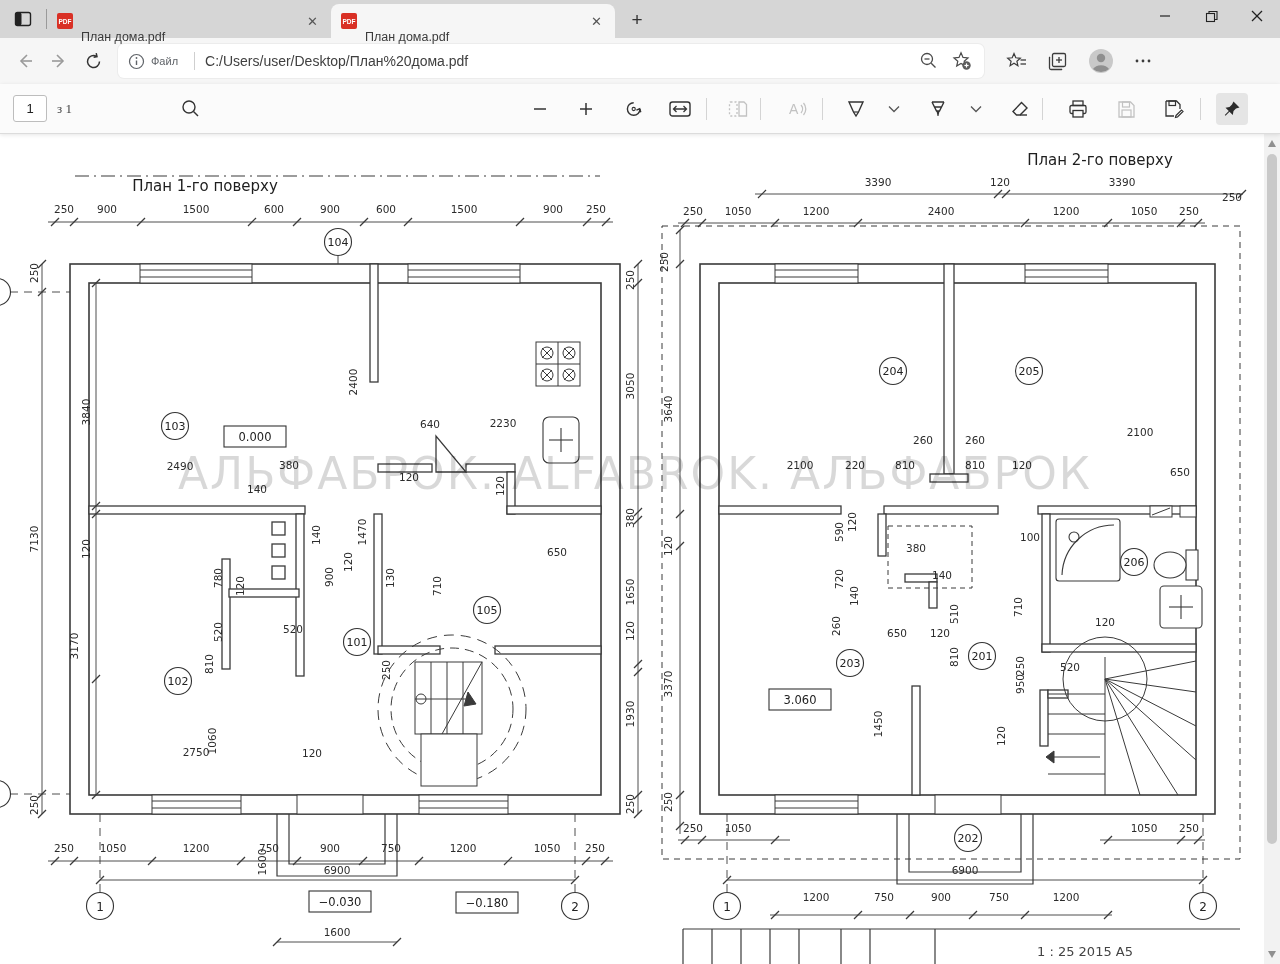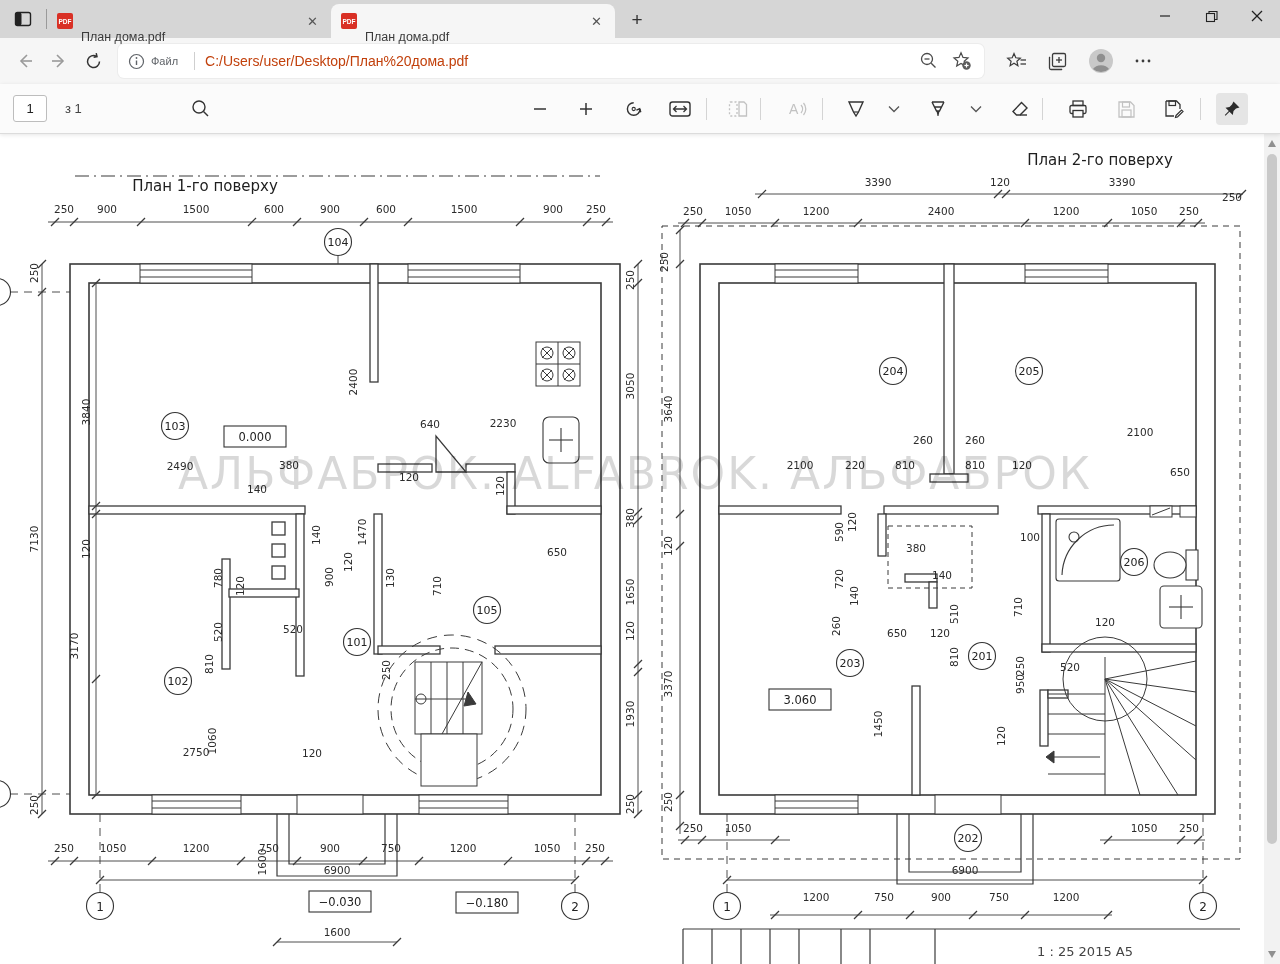--- a/index.html
+++ b/index.html
@@ -22,30 +22,30 @@
   .wincontrols { position:absolute; right:0; top:0; height:32px; display:flex; }
   .wc { width:46px; height:32px; display:flex; align-items:center; justify-content:center; color:#222; }
 
   
   .navbar { height:46px; background:#f6f6f6; display:flex; align-items:center; padding:0 8px; }
   .navbtn { width:34px; height:34px; display:flex; align-items:center; justify-content:center; }
   .addrbar { width:866px; height:34px; margin-left:8px; background:#fff; border-radius:6px;
              display:flex; align-items:center; padding:0 10px; box-shadow:0 0 0 1px #ececec; }
   .scheme { color:#5f6368; font-size:11px; margin:0 6px 0 6px; }
   .adiv { width:1px; height:18px; background:#cfcfcf; margin:0 10px; }
-  .url { color:#c2410c; font-size:14px; flex:1; white-space:nowrap; overflow:hidden; }
+  .url { color:#404040; font-size:14px; flex:1; white-space:nowrap; overflow:hidden; }
   .pillicons { display:flex; gap:14px; margin-right:2px; }
   .rightcluster { display:flex; align-items:center; gap:20px; margin-left:22px; }
 
   
   .pdfbar { position:relative; height:50px; background:#fbfbfb; border-bottom:1px solid #dcdcdc;
             box-shadow:0 1px 4px rgba(0,0,0,.10); display:flex; align-items:center; z-index:5;}
   .pageinput { width:34px; height:27px; border:1px solid #bdbdbd; border-radius:3px; background:#fff;
                text-align:center; font-size:13px; color:#222; margin-left:13px; }
-  .oflabel { font-size:13px; color:#444; margin-left:18px; }
+  .oflabel { font-size:13px; color:#444; margin-left:10px;font-family:Liberation Serif, serif; }
   .tbtn { position:absolute; top:9px; width:32px; height:32px; display:flex; align-items:center;
           justify-content:center; border-radius:4px; }
   .tbtn.active { background:#e5e5e5; }
   .tsep { position:absolute; top:14px; width:1px; height:22px; background:#d4d4d4; }
 
   
   .content { position:relative; width:1280px; height:830px; background:#fff; }
   svg text { user-select:none; }
   .dim { font:10.5px "DejaVu Sans",sans-serif; fill:#2b2b2b; }
   .room { font:11px "DejaVu Sans",sans-serif; fill:#222; }

